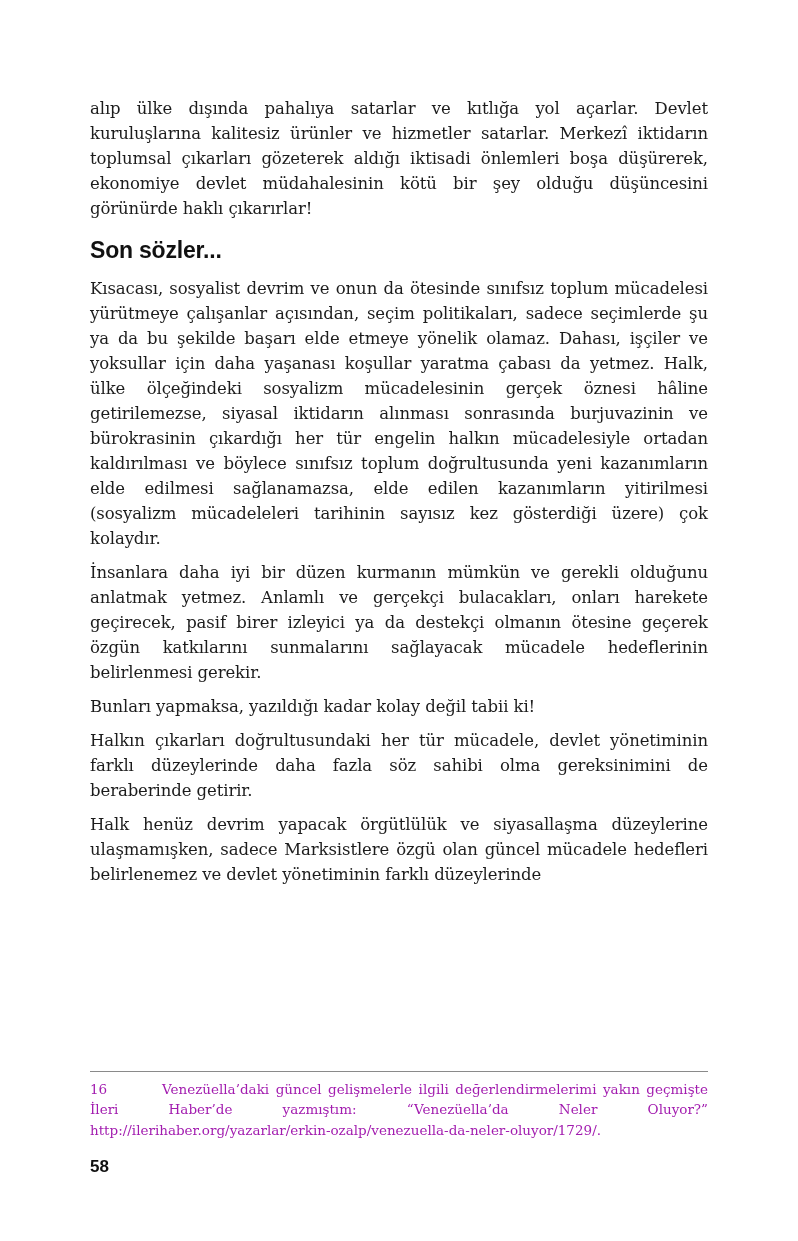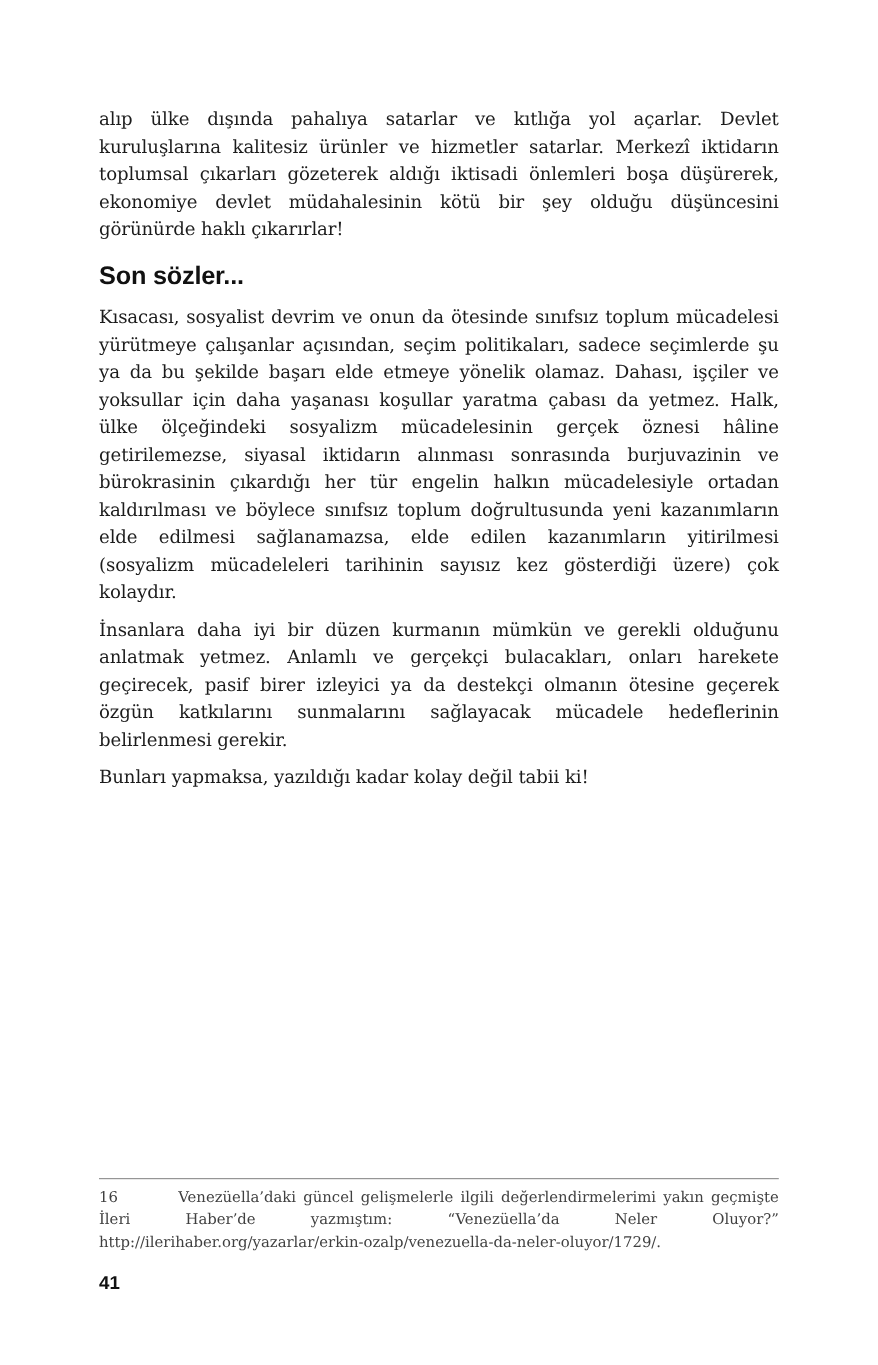--- a/index.html
+++ b/index.html
@@ -52,21 +52,21 @@
     background: #ffffff;
   }
   .footnote-rule {
     border-top: 1px solid #8a8a8a;
     margin-bottom: 7px;
   }
   .footnote {
     font-size: 13.5px;
     line-height: 20.5px;
     text-align: justify;
-    color: #404040;
+    color: #a21caf;
   }
   .fn-num {
     display: inline-block;
     width: 72px;
   }
   .page-number {
     position: absolute;
     left: 90px;
     bottom: 64px;
     font-family: "Liberation Sans", sans-serif;
@@ -87,24 +87,26 @@
 
 
     <h2 class="section-heading">Son sözler...</h2>
 
     <p class="para">Kısacası, sosyalist devrim ve onun da ötesinde sınıfsız toplum mücadelesi yürütmeye çalışanlar açısından, seçim politikaları, sadece seçimlerde şu ya da bu şekilde başarı elde etmeye yönelik olamaz. Dahası, işçiler ve yoksullar için daha yaşanası koşullar yaratma çabası da yetmez. Halk, ülke ölçeğindeki sosyalizm mücadelesinin gerçek öznesi hâline getirilemezse, siyasal iktidarın alınması sonrasında burjuvazinin ve bürokrasinin çıkardığı her tür engelin halkın mücadelesiyle ortadan kaldırılması ve böylece sınıfsız toplum doğrultusunda yeni kazanımların elde edilmesi sağlanamazsa, elde edilen kazanımların yitirilmesi (sosyalizm mücadeleleri tarihinin sayısız kez gösterdiği üzere) çok kolaydır.</p>
 
     <p class="para">İnsanlara daha iyi bir düzen kurmanın mümkün ve gerekli olduğunu anlatmak yetmez. Anlamlı ve gerçekçi bulacakları, onları harekete geçirecek, pasif birer izleyici ya da destekçi olmanın ötesine geçerek özgün katkılarını sunmalarını sağlayacak mücadele hedeflerinin belirlenmesi gerekir.</p>
 
     <p class="para">Bunları yapmaksa, yazıldığı kadar kolay değil tabii ki!</p>
 
+    <p class="para">Halkın çıkarları doğrultusundaki her tür mücadele, devlet yönetiminin farklı düzeylerinde daha fazla söz sahibi olma gereksinimini de beraberinde getirir.</p>
 
+    <p class="para">Halk henüz devrim yapacak örgütlülük ve siyasallaşma düzeylerine ulaşmamışken, sadece Marksistlere özgü olan güncel mücadele hedefleri belirlenemez ve devlet yönetiminin farklı düzeylerinde</p>
 
   </main>
 
   <footer class="footnote-area">
     <div class="footnote-rule"></div>
     <p class="footnote"><span class="fn-num">16</span><span>Venezüella’daki güncel gelişmelerle ilgili değerlendirmelerimi yakın geçmişte İleri Haber’de yazmıştım: “Venezüella’da Neler Oluyor?” http://ilerihaber.org/yazarlar/erkin-ozalp/venezuella-da-neler-oluyor/1729/.</span></p>
   </footer>
 
-  <div class="page-number">41</div>
+  <div class="page-number">58</div>
 
 </div>
 
 </body></html>

